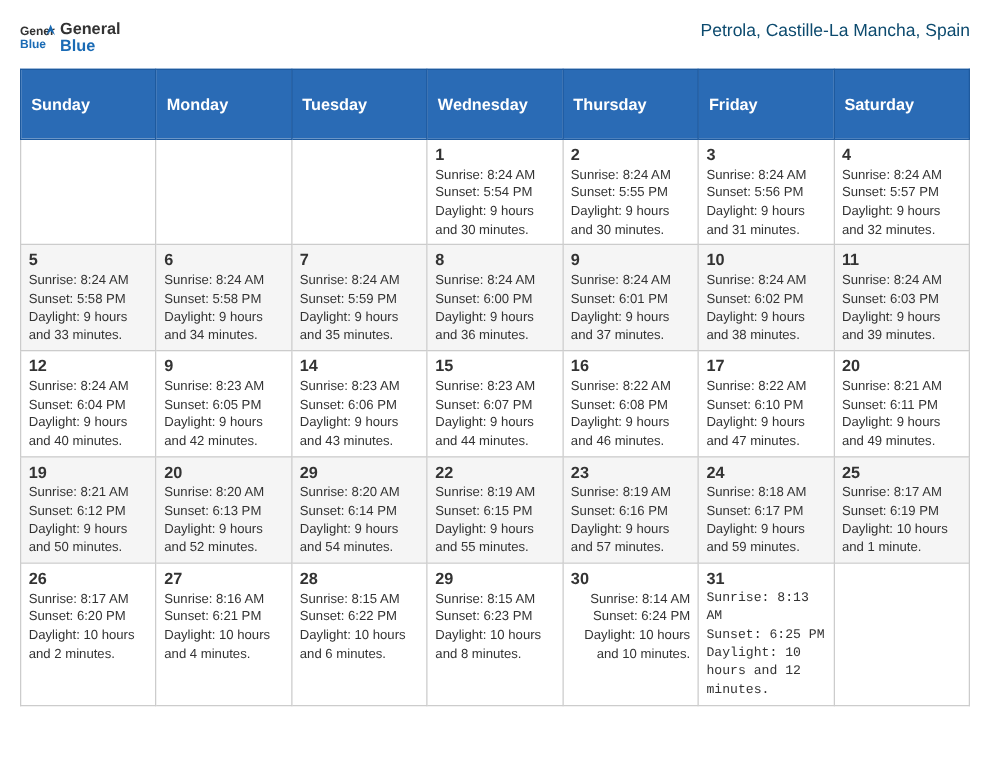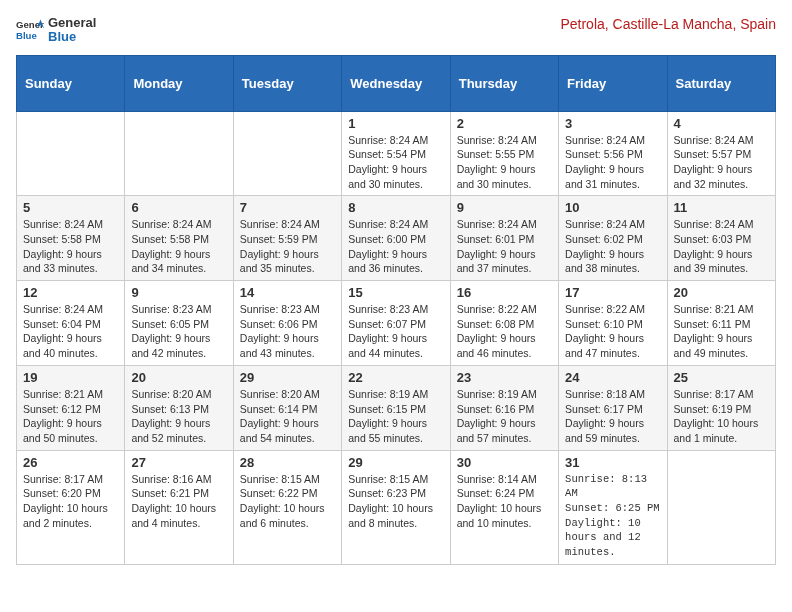--- a/index.html
+++ b/index.html
@@ -28,21 +28,21 @@
     .title-area {
       text-align: right;
     }
     .month-title {
       font-size: 32px;
       font-weight: bold;
       color: #333;
     }
     .subtitle {
       font-size: 14px;
-      color: #b91c1c;
+      color: #0c4a6e;
     }
     .calendar {
       width: 100%;
       border-collapse: collapse;
       border: 1px solid #ccc;
     }
     .calendar th {
       background-color: #2a6bb5;
       color: #fff;
       text-align: left;
@@ -291,21 +291,21 @@
 Daylight: 10 hours and 6 minutes.</div>
         </td>
         <td>
           <span class="day-number">29</span>
           <div class="day-info" style="white-space: pre-line;">Sunrise: 8:15 AM
 Sunset: 6:23 PM
 Daylight: 10 hours and 8 minutes.</div>
         </td>
         <td>
           <span class="day-number">30</span>
-          <div class="day-info" style="white-space: pre-line;">Sunrise: 8:14 AM
+          <div class="day-info" style="white-space: pre-line; text-align: right;">Sunrise: 8:14 AM
 Sunset: 6:24 PM
 Daylight: 10 hours and 10 minutes.</div>
         </td>
         <td>
           <span class="day-number">31</span>
           <div class="day-info" style="white-space: pre-line; font-family: Liberation Mono, monospace;">Sunrise: 8:13 AM
 Sunset: 6:25 PM
 Daylight: 10 hours and 12 minutes.</div>
         </td>
         <td class="empty-cell"></td>

